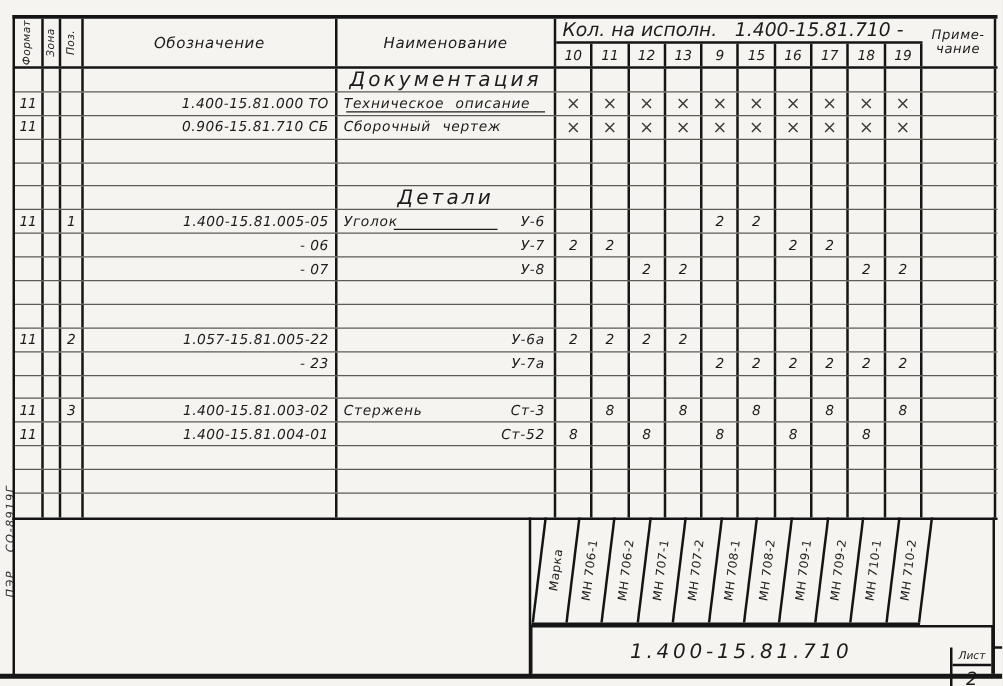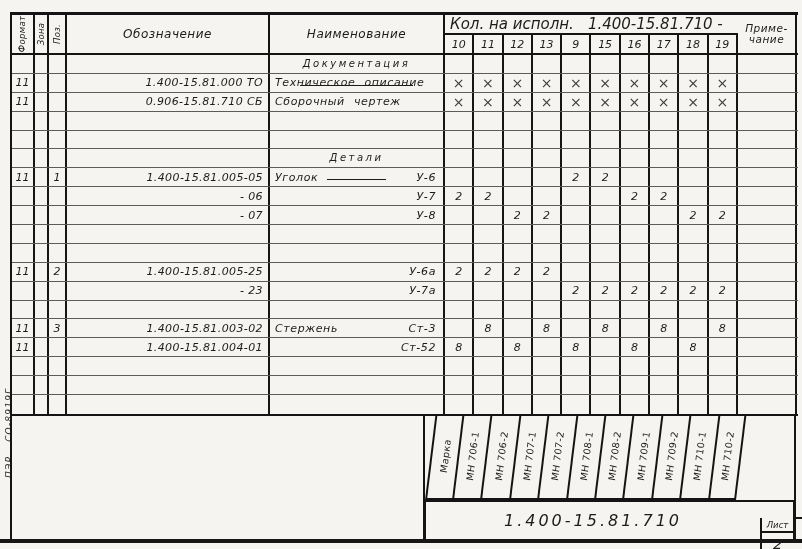--- a/index.html
+++ b/index.html
@@ -25,21 +25,21 @@
   .trow{display:flex;height:18.9px;border-bottom:1px solid #5d5b57;box-sizing:border-box;}
   .trow:last-child{border-bottom:none;}
   .tc{box-sizing:border-box;border-right:2px solid #161616;display:flex;align-items:center;justify-content:center;
       font-size:11px;overflow:visible;white-space:nowrap;}
   .c-oboz{justify-content:flex-end;padding-right:5px;letter-spacing:0.4px;}
   .c-naim{justify-content:flex-start;padding-left:5px;word-spacing:5px;}
   .c-naim.center{justify-content:center;padding-left:0;}
   .c-prim{border-right:2.5px solid #141414;}
   .nm{letter-spacing:0.6px;}
   .mk{margin-left:auto;padding-right:7px;letter-spacing:0.6px;}
-  .section-label{border-bottom:1.5px solid #1c1c1c;letter-spacing:2.5px;font-size:10px;padding:16px 3px;}
+  .section-label{border-bottom:1.5px solid #1c1c1c;letter-spacing:2.5px;font-size:16px;padding:16px 3px;}
   .xmark{font-size:14px;color:#3a3a3a;}
   
   .bigbox{position:absolute;left:10px;top:414px;width:415px;height:126px;box-sizing:border-box;
           border-left:2.5px solid #141414;border-right:2px solid #141414;}
   .marks-row{position:absolute;left:425px;top:414px;height:86px;display:flex;
              border-bottom:2px solid #141414;box-sizing:border-box;
              transform:skewX(-7deg);transform-origin:50% 100%;}
   .mcell{position:relative;width:28.4px;height:100%;box-sizing:border-box;border-left:2px solid #141414;}
   .mcell.w-marka{width:27px;}
   .mcell.last{border-right:2px solid #141414;}
@@ -313,21 +313,21 @@
           <div class="tc w-qty"></div>
           <div class="tc w-qty"></div>
           <div class="tc w-qty"></div>
           <div class="tc w-qty"></div>
           <div class="tc w-prim c-prim"></div>
         </div>
         <div class="trow">
           <div class="tc w-fmt">11</div>
           <div class="tc w-zona"></div>
           <div class="tc w-poz">2</div>
-          <div class="tc w-oboz c-oboz">1.400-15.81.005-25</div>
+          <div class="tc w-oboz c-oboz">1.057-15.81.005-22</div>
           <div class="tc w-naim c-naim">
             <span class="mk">У-6а</span>
           </div>
           <div class="tc w-qty">2</div>
           <div class="tc w-qty">2</div>
           <div class="tc w-qty">2</div>
           <div class="tc w-qty">2</div>
           <div class="tc w-qty"></div>
           <div class="tc w-qty"></div>
           <div class="tc w-qty"></div>

